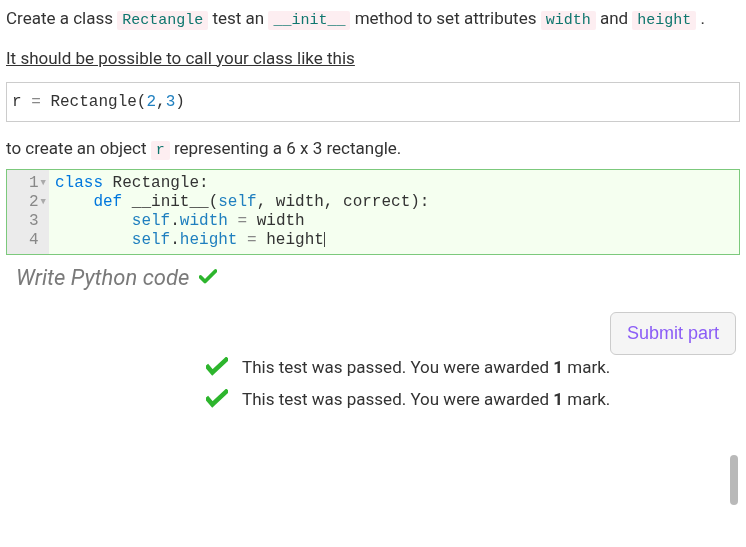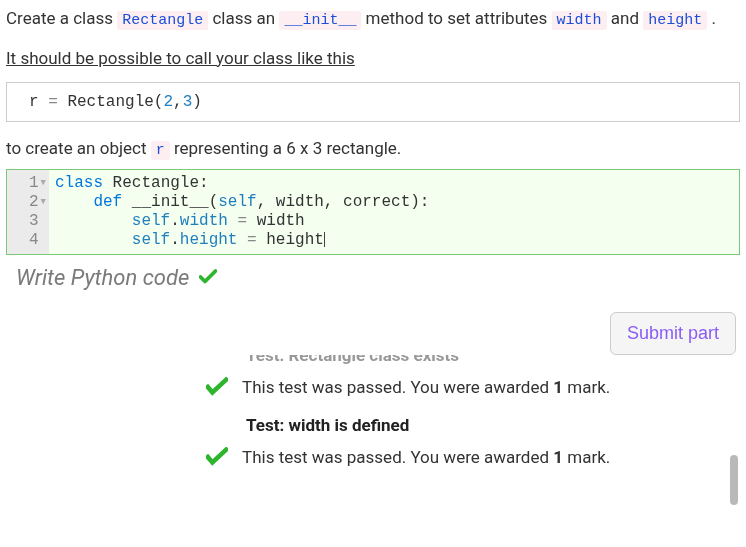--- a/index.html
+++ b/index.html
@@ -9,29 +9,29 @@
     font-family: -apple-system, BlinkMacSystemFont, "Segoe UI", Roboto, sans-serif;
     font-size: 17px;
     color: #333;
     background: #fff;
     width: 746px;
   }
   .instruction { line-height: 1.5; margin-bottom: 4px; }
   .code-inline {
     font-family: "Courier New", monospace;
     background: #fdeef1;
-    color: #1d4ed8;
+    color: #0f766e;
     padding: 1px 5px;
     border-radius: 2px;
     font-size: 15px;
   }
   .subtext { margin: 14px 0 12px 0; line-height: 1.4; text-decoration: underline; }
   .code-block {
     border: 1px solid #ccc;
-    padding: 10px 22px;
+    padding: 10px 5px;
     font-family: "Courier New", monospace;
     font-size: 16px;
     margin-bottom: 14px;
     background: #fff;
   }
   .tok-eq { color: #888; }
   .tok-num { color: #1f7fbf; }
   .editor-frame {
     border: 1px solid #7cc97c;
     background: #f5fff0;
@@ -122,21 +122,21 @@
     background: #b9b9b9;
     border-radius: 4px;
   }
 </style>
 </head>
 <body>
 
 <div class="instruction">
   <span>Create a class </span>
   <span class="code-inline">Rectangle</span>
-  <span> class an </span>
+  <span> test an </span>
   <span class="code-inline">__init__</span>
   <span> method to set attributes </span>
   <span class="code-inline">width</span>
   <span> and </span>
   <span class="code-inline">height</span>
   <span> .</span>
 </div>
 
 <div class="subtext">It should be possible to call your class like this</div>
 
@@ -183,32 +183,30 @@
       </svg>
   </span>
 </div>
 
 <div class="submit-row">
   <button class="submit-btn">Submit part</button>
 </div>
 
 <div class="results-wrap">
   <div class="results-inner">
-    <div class="test-title cut" style="color:#999">Test: Rectangle class exists</div>
     <div class="test-pass">
       <span class="check-icon">
         <svg width="22" height="20" viewBox="0 0 24 20">
             <path d="M2 10 L7 16 L22 2" stroke="#2db52d" stroke-width="5" fill="none" stroke-linecap="square" stroke-linejoin="miter"></path>
           </svg>
       </span>
       <span class="test-pass-text">
         <span>This test was passed. You were awarded </span><b>1</b><span> mark.</span>
       </span>
     </div>
-    <div class="test-title">Test: width is defined</div>
     <div class="test-pass">
       <span class="check-icon">
         <svg width="22" height="20" viewBox="0 0 24 20">
             <path d="M2 10 L7 16 L22 2" stroke="#2db52d" stroke-width="5" fill="none" stroke-linecap="square" stroke-linejoin="miter"></path>
           </svg>
       </span>
       <span class="test-pass-text">
         <span>This test was passed. You were awarded </span><b>1</b><span> mark.</span>
       </span>
     </div>

